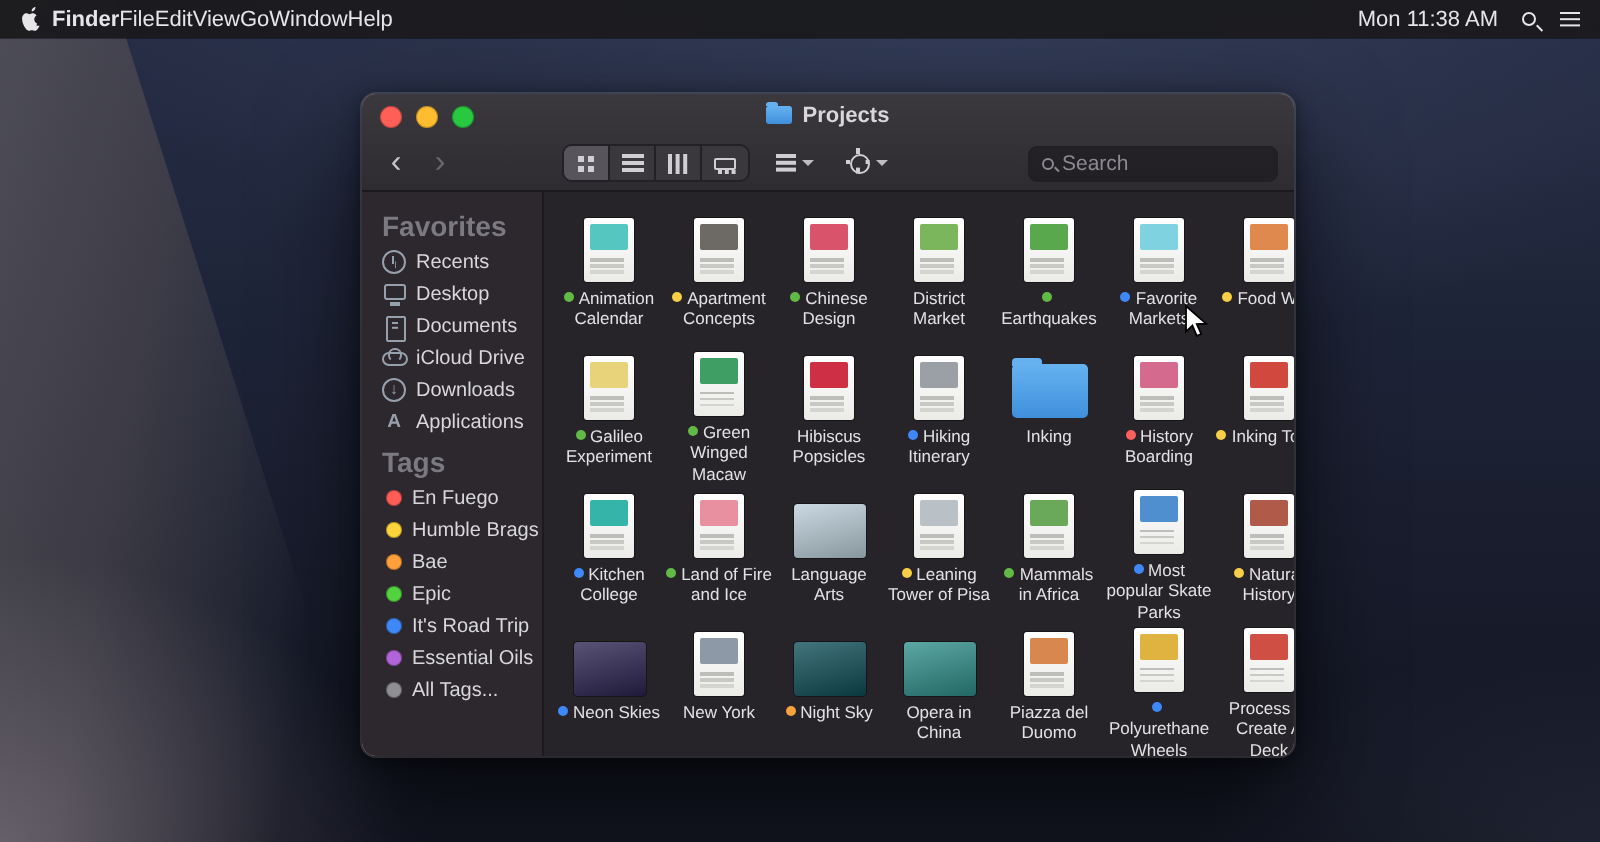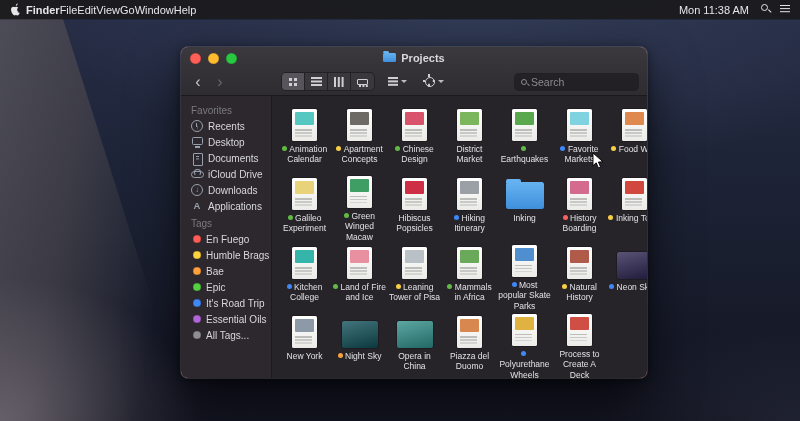--- a/index.html
+++ b/index.html
@@ -21,21 +21,21 @@
 
   
   .menubar { position:absolute; top:0; left:0; right:0; height:19px; z-index:30;
     background:rgba(26,26,30,.95); display:flex; align-items:center; padding:0 10px;
     color:#e6e6e9; font-size:11px; box-shadow:0 .5px 0 rgba(0,0,0,.4); }
   .apple { width:12px; height:13px; display:flex; align-items:center; margin-right:4px; }
   .apple svg { width:11px; height:13px; fill:#e6e6e9; }
   .menus { display:flex; align-items:center; }
   .menu-item { cursor:default; }
   .menu-item.bold { font-weight:700; }
-  .mb-right { margin-left:auto; display:flex; align-items:flex-start; gap:12px; color:#e6e6e9; }
+  .mb-right { margin-left:auto; display:flex; align-items:center; gap:12px; color:#e6e6e9; }
   .clock { font-size:11px; }
   .mag { width:7px; height:7px; border:1.4px solid currentColor; border-radius:50%; position:relative; display:inline-block; }
   .mag:after { content:''; position:absolute; width:1.4px; height:4px; background:currentColor; left:6.3px; top:5.6px; transform:rotate(-45deg); transform-origin:top left; }
   .nc { width:10px; height:9px; position:relative; display:inline-block; }
   .nc:before { content:''; position:absolute; left:0; top:1px; width:10px; height:1.4px; background:currentColor; box-shadow:0 3.1px 0 currentColor, 0 6.2px 0 currentColor; }
 
   
   .window { position:absolute; left:181px; top:47px; width:466px; height:331px;
     border-radius:7px; background:#fca5a5; overflow:hidden; display:flex; flex-direction:column;
     box-shadow:0 20px 50px rgba(0,0,0,.65), 0 2px 10px rgba(0,0,0,.5); z-index:20;
@@ -74,21 +74,21 @@
     display:flex; align-items:center; gap:4px; padding:0 6px; color:#8a8a90; }
   .search .mag { width:6px; height:6px; border-width:1.2px; }
   .search .mag:after{ height:3.2px; left:5.4px; top:4.8px; }
   .search input { flex:1; min-width:0; background:transparent; border:none; outline:none; font-size:10.5px; color:#ddd; font-family:inherit; }
   .search input::placeholder { color:#8a8a90; }
 
   .body-row { flex:1; display:flex; min-height:0; }
 
   
   .sidebar { width:91px; flex:none; background:rgba(38,35,42,.97); border-right:1px solid #1c1a1f; padding-top:5px; }
-  .sec-label { font-size:10px; font-weight:400; color:#7b7a81; padding:4px 0 2px 10px; }
+  .sec-label { font-size:14px; font-weight:700; color:#7b7a81; padding:4px 0 2px 10px; }
   .side-item { height:16px; display:flex; align-items:center; gap:5px; padding-left:10px; font-size:10px; color:#d8d8da; white-space:nowrap; }
   .icn { width:12px; height:12px; flex:none; position:relative; color:#97a0ad; }
   .icn.clock { border:1.3px solid currentColor; border-radius:50%; }
   .icn.clock:after { content:''; position:absolute; left:4.2px; top:2px; width:1.2px; height:3.6px; background:currentColor; box-shadow:1.3px 2.4px 0 -.3px currentColor; }
   .icn.desk:before { content:''; position:absolute; left:.5px; right:.5px; top:1px; bottom:3.5px; border:1.3px solid currentColor; border-radius:1.5px; }
   .icn.desk:after { content:''; position:absolute; left:3.5px; right:3.5px; bottom:.5px; height:1.3px; background:currentColor; }
   .icn.docu:before { content:''; position:absolute; left:2px; top:.5px; width:8px; height:11px; border:1.3px solid currentColor; border-radius:1px; }
   .icn.docu:after { content:''; position:absolute; left:4.5px; top:4px; width:3px; height:1px; background:currentColor; box-shadow:0 2.4px 0 currentColor; }
   .icn.cloud:before { content:''; position:absolute; left:0; bottom:2px; width:11px; height:5.5px; border:1.3px solid currentColor; border-radius:4px; }
   .icn.cloud:after { content:''; position:absolute; left:3.2px; top:1px; width:4.6px; height:4.6px; border:1.3px solid currentColor; border-radius:50%; border-bottom-color:transparent; }
@@ -409,20 +409,28 @@
 
           <div class="cell">
             <div class="thumbwrap">
               <div class="thumb doc" style="--a: #e88fa0;"></div>
             </div>
             <div class="flabel">
               <span class="fdot" style="--tag: #62ba46;"></span><span>Land of Fire and Ice</span>
             </div>
           </div>
 
+          <div class="cell">
+            <div class="thumbwrap">
+              <div class="thumb image" style="--a: #bccfda;"></div>
+            </div>
+            <div class="flabel">
+              <span>Language Arts</span>
+            </div>
+          </div>
 
           <div class="cell">
             <div class="thumbwrap">
               <div class="thumb doc" style="--a: #b9c0c6;"></div>
             </div>
             <div class="flabel">
               <span class="fdot" style="--tag: #f7ce46;"></span><span>Leaning Tower of Pisa</span>
             </div>
           </div>
 

